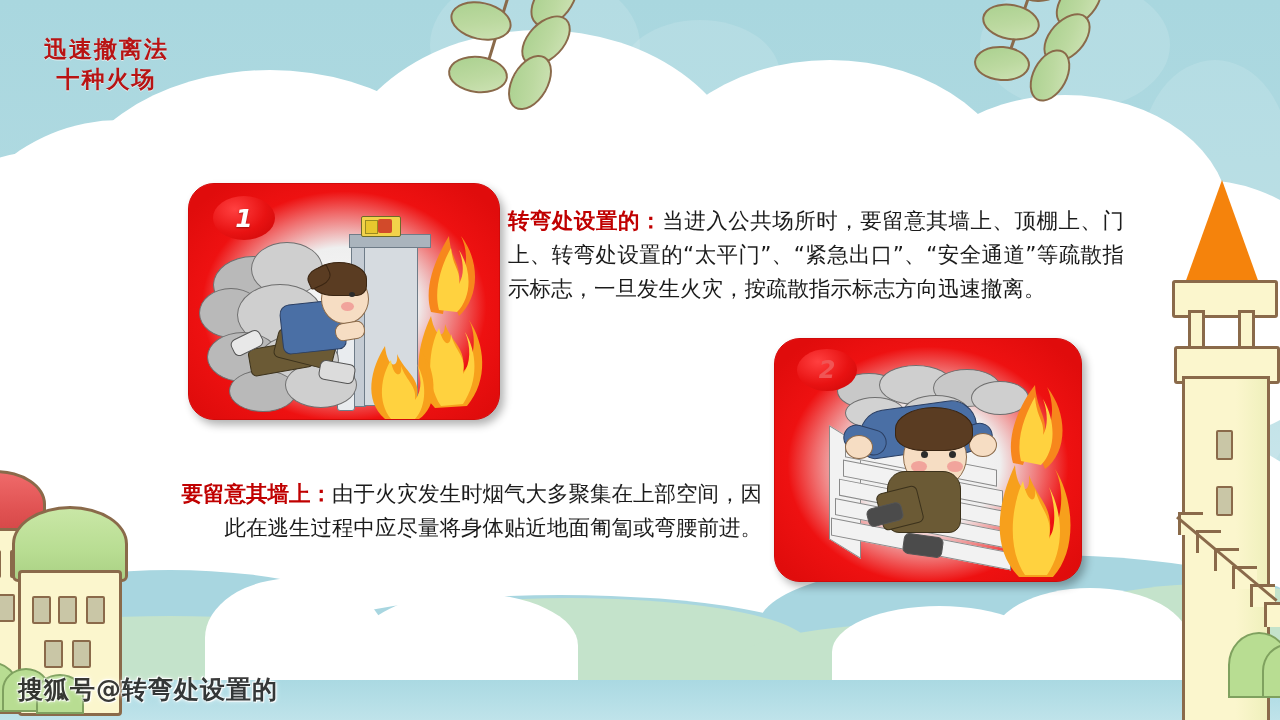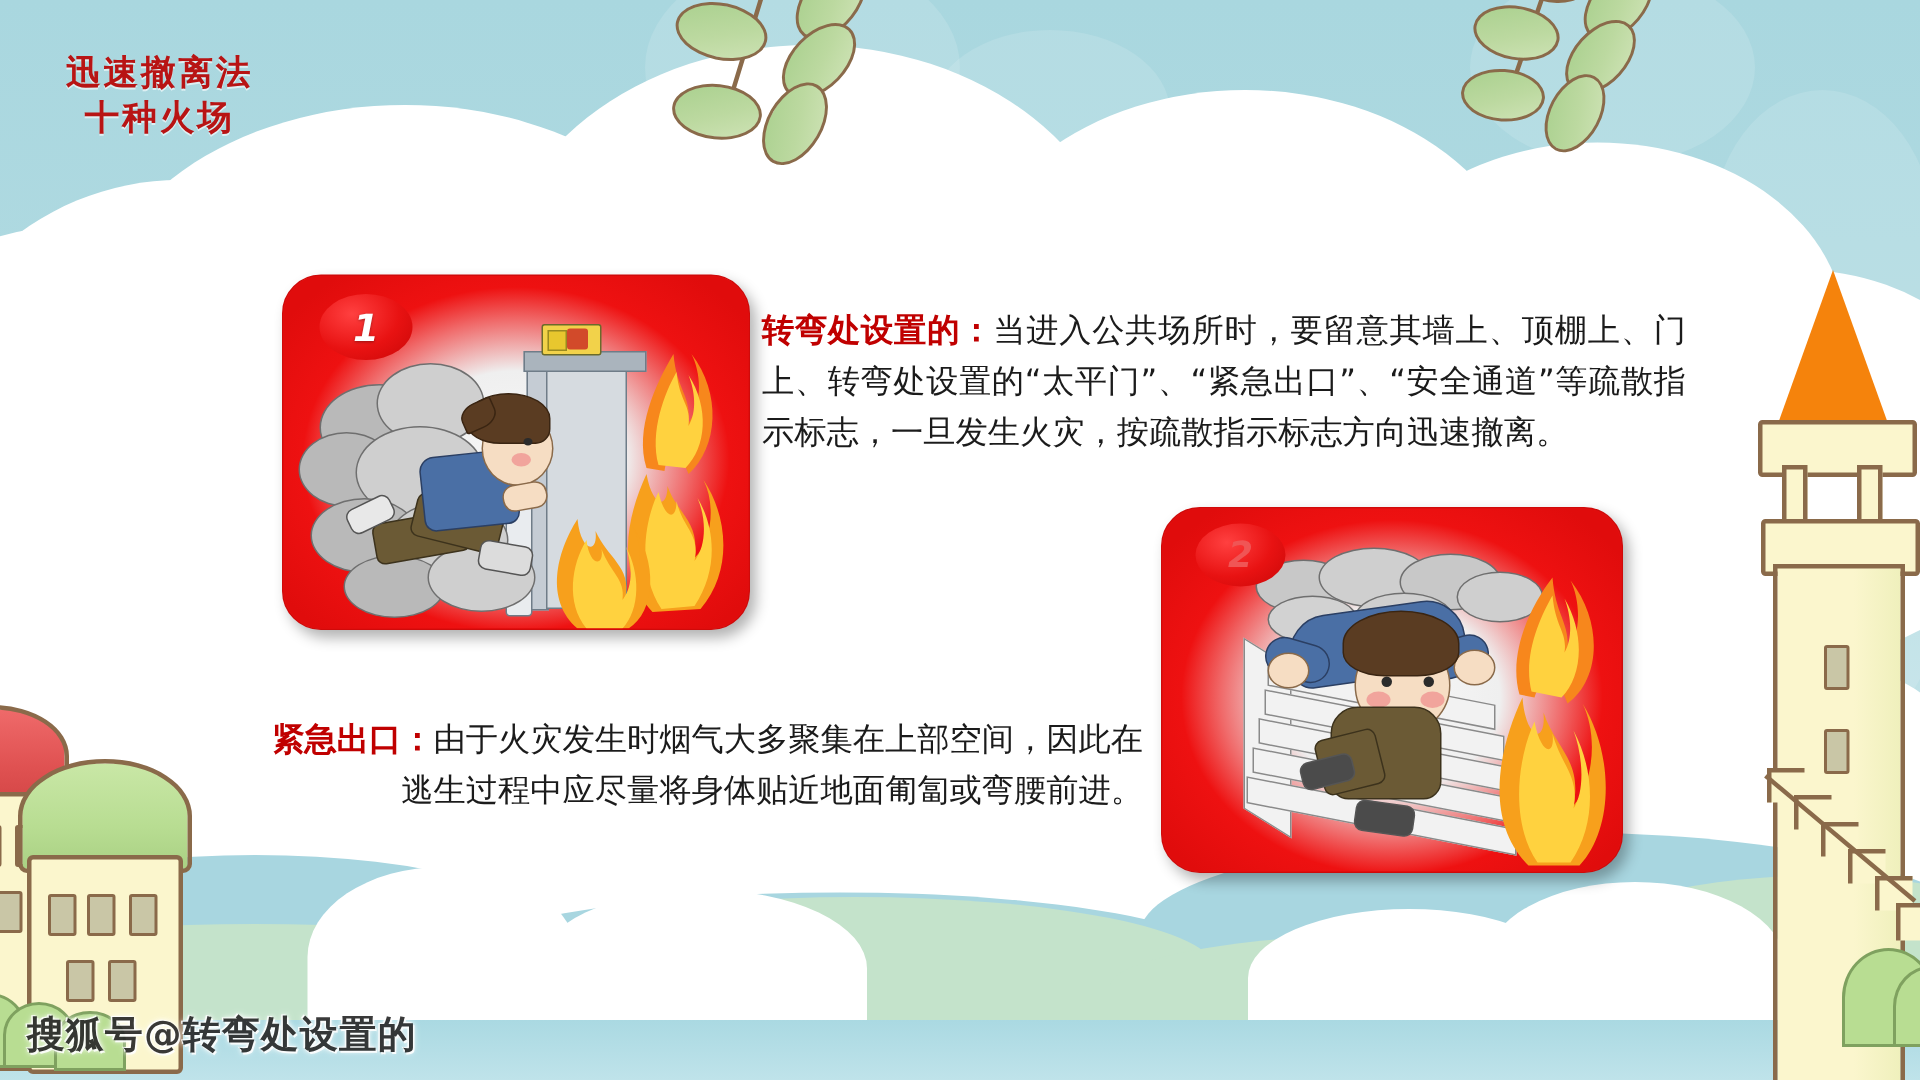--- a/index.html
+++ b/index.html
@@ -290,21 +290,21 @@
           <path d="M36 198 C6 168 16 120 32 86 C34 114 48 118 46 96 C54 120 72 128 66 158 C80 142 82 110 72 90 C92 122 94 172 70 198 Z" fill="#f7a01c"></path>
           <path d="M42 196 C24 170 28 128 40 102 C44 124 54 126 52 110 C58 132 70 138 66 160 C74 148 72 124 66 108 C80 134 82 170 64 196 Z" fill="#ffd23f"></path>
           <path d="M30 84 C22 56 38 24 52 6 C54 32 64 36 62 56 C72 42 70 20 64 8 C86 36 84 74 62 90 C56 72 44 72 40 86 Z" fill="#f7871c"></path>
           <path d="M38 82 C32 58 44 32 52 18 C54 40 62 42 60 56 C66 46 64 30 60 20 C74 44 72 72 58 86 Z" fill="#ffd23f"></path>
         </svg>
       </div>
       <div class="badge">2</div>
     </div>
   </div>
 
-  <p class="para" id="para-2"><b>紧急出口：</b><span>由于火灾发生时烟气大多聚集在上部空间，因此在逃生过程中应尽量将身体贴近地面匍匐或弯腰前进。</span></p>
+  <p class="para" id="para-2"><b>要留意其墙上：</b><span>由于火灾发生时烟气大多聚集在上部空间，因此在逃生过程中应尽量将身体贴近地面匍匐或弯腰前进。</span></p>
 
   <div class="vil" style="left:-60px;top:470px;width:260px;height:250px;">
 
     <div>
       <div class="dome" style="left:4px;top:0px;width:96px;height:62px;background:linear-gradient(180deg,#ef6a6a 0%,#e05252 60%,#d44646 100%);"></div>
       <div class="bld" style="left:0px;top:58px;width:104px;height:180px;"></div>
 
       <div class="win" style="left:42px;top:80px;width:15px;height:24px;"></div>
       <div class="win" style="left:70px;top:80px;width:15px;height:24px;"></div>
 

